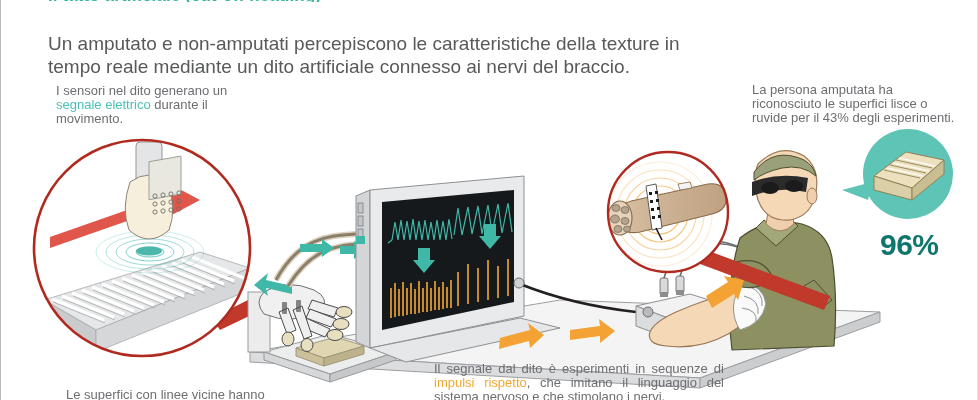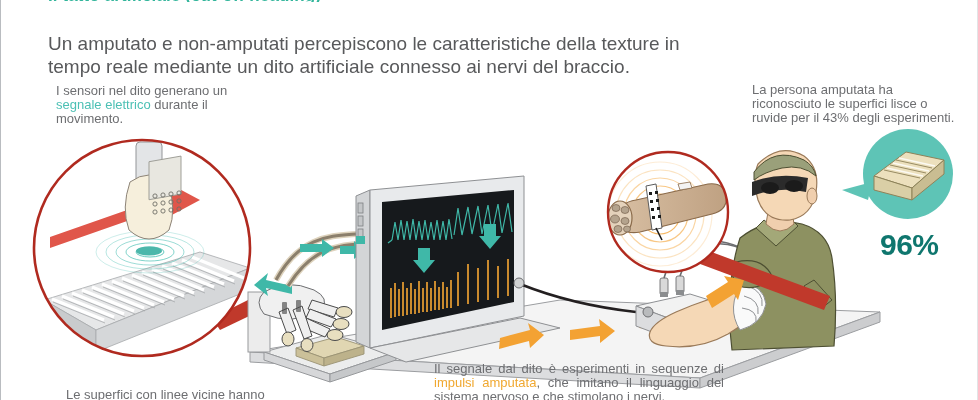--- a/index.html
+++ b/index.html
@@ -397,17 +397,17 @@
 
   <div class="ann ann-sensor">
     <span>I sensori nel dito generano un </span><span class="teal">segnale elettrico</span><span> durante il movimento.</span>
   </div>
 
   <div class="ann ann-person">La persona amputata ha riconosciuto le superfici lisce o ruvide per il 43% degli esperimenti.</div>
 
   <div class="ann ann-surface">Le superfici con linee vicine hanno una texture più fine rispetto a quelle con linee</div>
 
   <div class="ann ann-signal">
-    <span>Il segnale dal dito è esperimenti in sequenze di </span><span class="orange">impulsi amputata</span><span>, che imitano il linguaggio del sistema nervoso e che stimolano i nervi.</span>
+    <span>Il segnale dal dito è esperimenti in sequenze di </span><span class="orange">impulsi rispetto</span><span>, che imitano il linguaggio del sistema nervoso e che stimolano i nervi.</span>
   </div>
 
   <div class="pct">96%</div>
 </div>
 
 </body></html>

